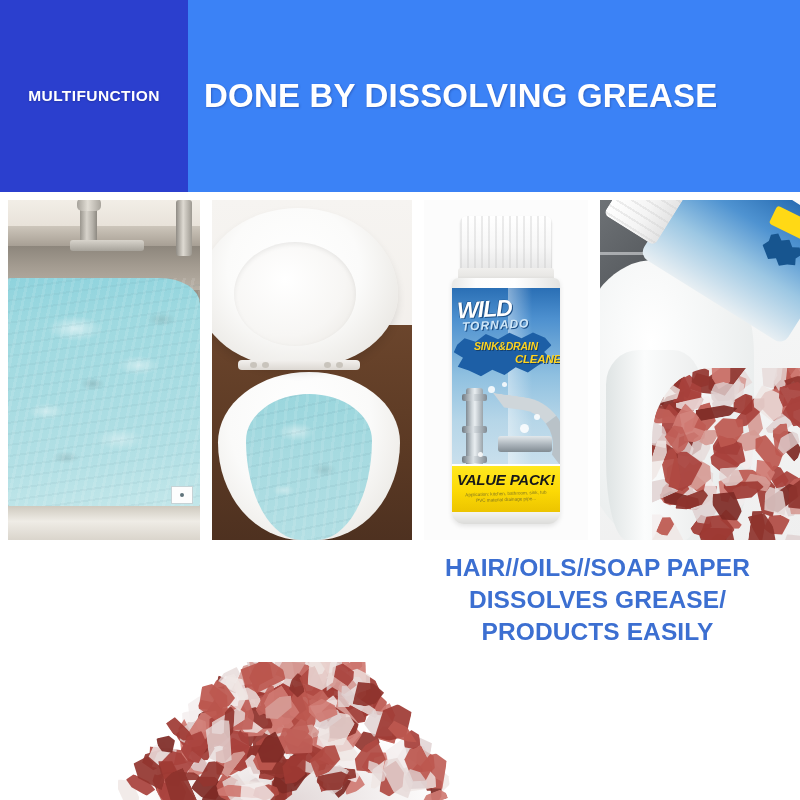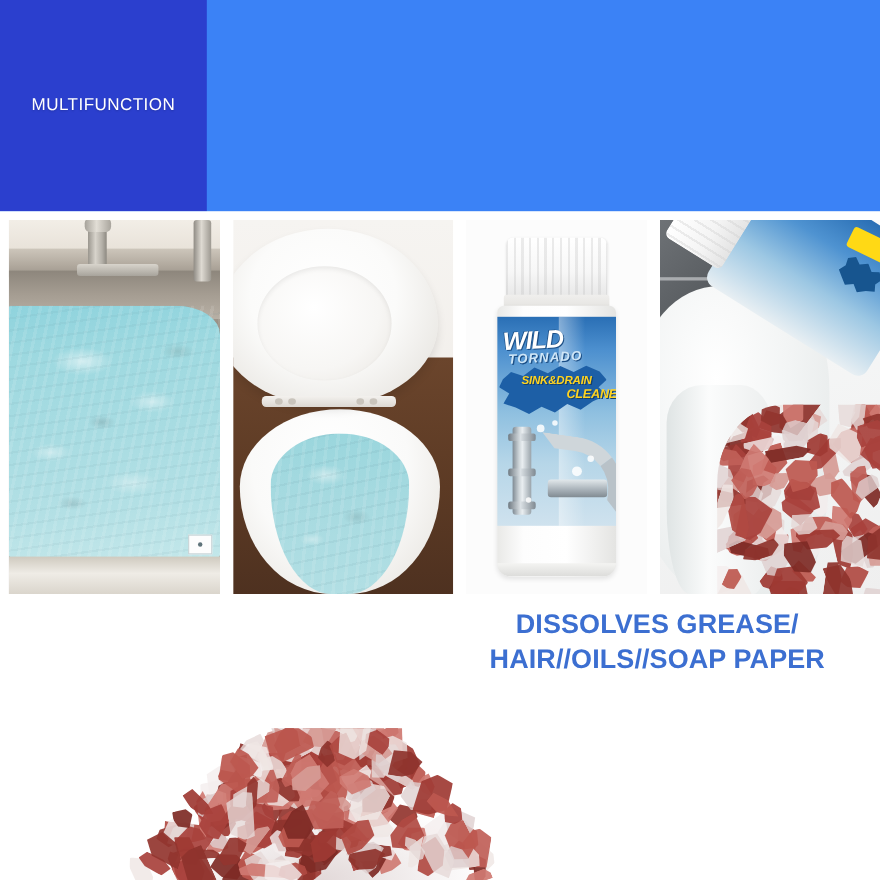--- a/index.html
+++ b/index.html
@@ -29,21 +29,21 @@
     left: 0; top: 0;
     width: 188px; height: 192px;
     background: #2b3fce;
     display: flex;
     align-items: center;
     justify-content: center;
   }
   .banner-left-label {
     color: #ffffff;
     font-size: 15.5px;
-    font-weight: normal;
+    font-weight: bold;
     letter-spacing: 0.4px;
     white-space: nowrap;
     text-shadow: 0 1px 2px rgba(0,0,0,0.18);
   }
   .banner-right {
     position: absolute;
     left: 188px; top: 0;
     width: 612px; height: 192px;
     display: flex;
     flex-direction: column;
@@ -425,20 +425,21 @@
   .caption-right { padding-right: 6px; }
 </style>
 </head>
 <body>
 
 <div class="banner">
   <div class="banner-left">
     <div class="banner-left-label">MULTIFUNCTION</div>
   </div>
   <div class="banner-right">
+    <div class="headline-line">DONE BY DISSOLVING GREASE</div>
   </div>
 </div>
 
 <div class="photo-strip">
 
   <div class="panel panel-sink">
     <div class="sink-photo">
       <div class="sink-counter"></div>
       <div class="sink-rim"></div>
       <div class="sink-basin-wall"></div>
@@ -495,20 +496,27 @@
               <div class="pipe-elbow"></div>
               <div class="pipe-horz"></div>
               <div class="splash" style="left:30px;top:6px;width:7px;height:7px;"></div>
               <div class="splash" style="left:44px;top:2px;width:5px;height:5px;"></div>
               <div class="splash" style="left:62px;top:44px;width:9px;height:9px;"></div>
               <div class="splash" style="left:76px;top:34px;width:6px;height:6px;"></div>
               <div class="splash" style="left:20px;top:72px;width:5px;height:5px;"></div>
             </div>
           </div>
 
+          <div class="label-yellow">
+            <div class="value-pack">VALUE PACK!</div>
+            <div class="fineprint">
+              <div>Application: kitchen, bathroom, sink, tub</div>
+              <div>PVC material drainage pipe...</div>
+            </div>
+          </div>
 
           <div class="bottle-base"></div>
         </div>
       </div>
     </div>
   </div>
 
   <div class="panel panel-pour">
     <div class="pour-photo">
       <div class="tile-dark">
@@ -637,22 +645,23 @@
           <div class="chip" style="left: 64.1px; top: 45.6px; width: 27.9px; height: 32.5px; background: rgb(189, 88, 79); opacity: 0.92; transform: rotate(243deg); clip-path: polygon(10% 0%, 87% 12%, 100% 47%, 64% 100%, 22% 84%, 0% 45%);"></div>
         </div>
     </div>
   </div>
 </div>
 
 <div class="captions">
   <div class="caption-col caption-left">
   </div>
   <div class="caption-col caption-right">
+    <div>HAIR//OILS//SOAP  PAPER</div>
     <div>DISSOLVES GREASE/</div>
-    <div>HAIR//OILS//SOAP  PAPER</div>
+    <div>PRODUCTS EASILY</div>
   </div>
 </div>
 
 <div class="flake-pile" id="flake-pile">
   <div class="flake-pile-haze"></div>
 <div class="chip" style="left: 142.9px; top: 108.6px; width: 41.8px; height: 18.8px; background: rgb(158, 58, 51); opacity: 0.92; transform: rotate(85deg); clip-path: polygon(0% 0%, 85% 1%, 100% 53%, 69% 100%, 19% 85%, 0% 50%);"></div>
     <div class="chip" style="left: 91.9px; top: 27.7px; width: 17.5px; height: 13.2px; background: rgb(192, 96, 88); opacity: 0.92; transform: rotate(85deg); clip-path: polygon(0% 0%, 73% 5%, 100% 76%, 60% 100%, 25% 76%, 0% 48%);"></div>
     <div class="chip" style="left: 141.8px; top: 3.7px; width: 25.2px; height: 27.4px; background: rgb(126, 42, 37); opacity: 0.92; transform: rotate(69deg); clip-path: polygon(16% 0%, 94% 6%, 100% 52%, 62% 100%, 9% 92%, 0% 50%);"></div>
     <div class="chip" style="left: 30.4px; top: 116.6px; width: 24.6px; height: 12.2px; background: rgb(147, 53, 47); opacity: 0.92; transform: rotate(243deg); clip-path: polygon(16% 0%, 80% 9%, 100% 49%, 74% 100%, 17% 79%, 0% 26%);"></div>
     <div class="chip" style="left: 96.6px; top: 16.4px; width: 22.3px; height: 21.7px; background: rgb(142, 51, 45); opacity: 0.92; transform: rotate(16deg); clip-path: polygon(1% 0%, 97% 17%, 100% 56%, 79% 100%, 25% 74%, 0% 33%);"></div>

